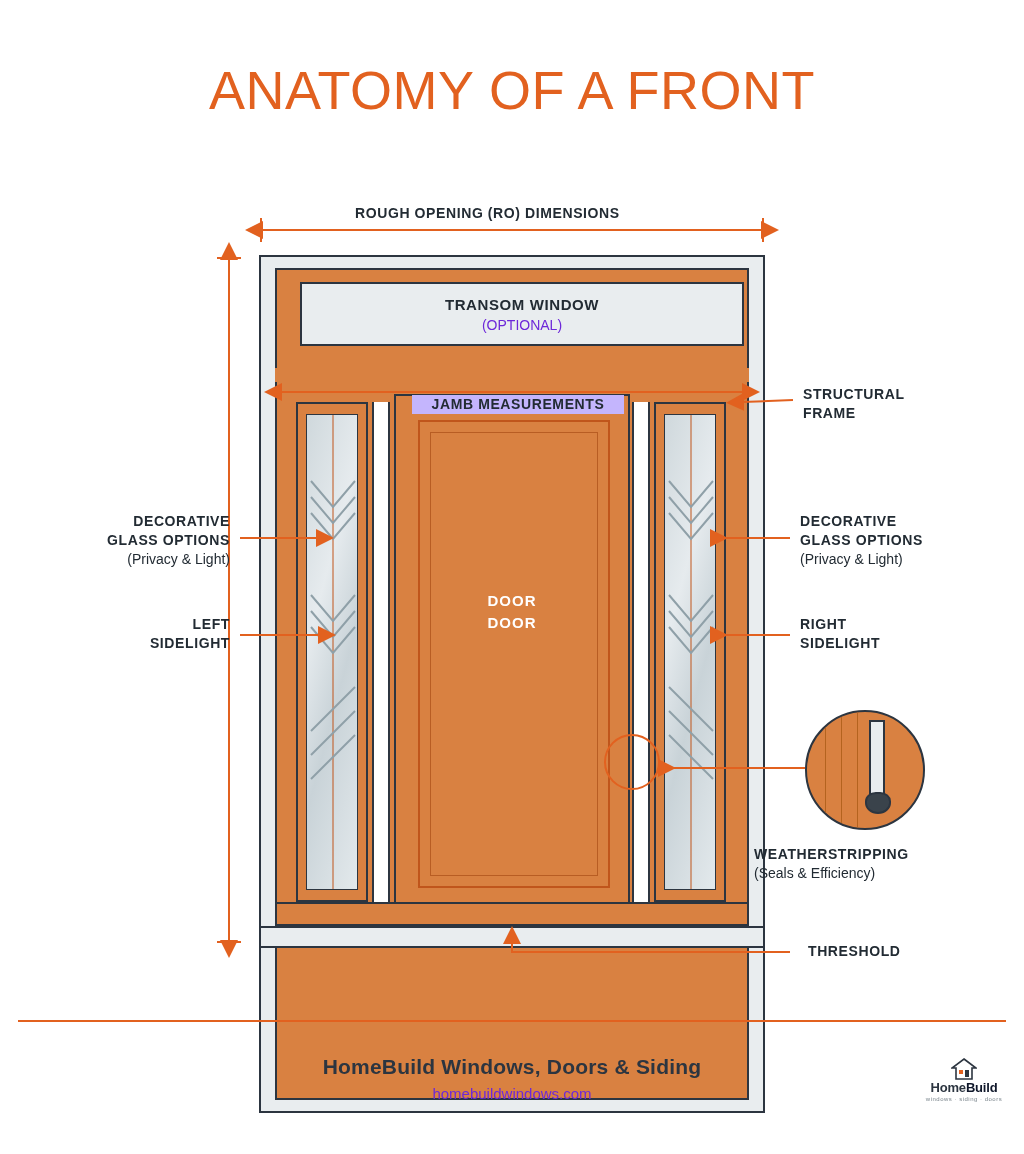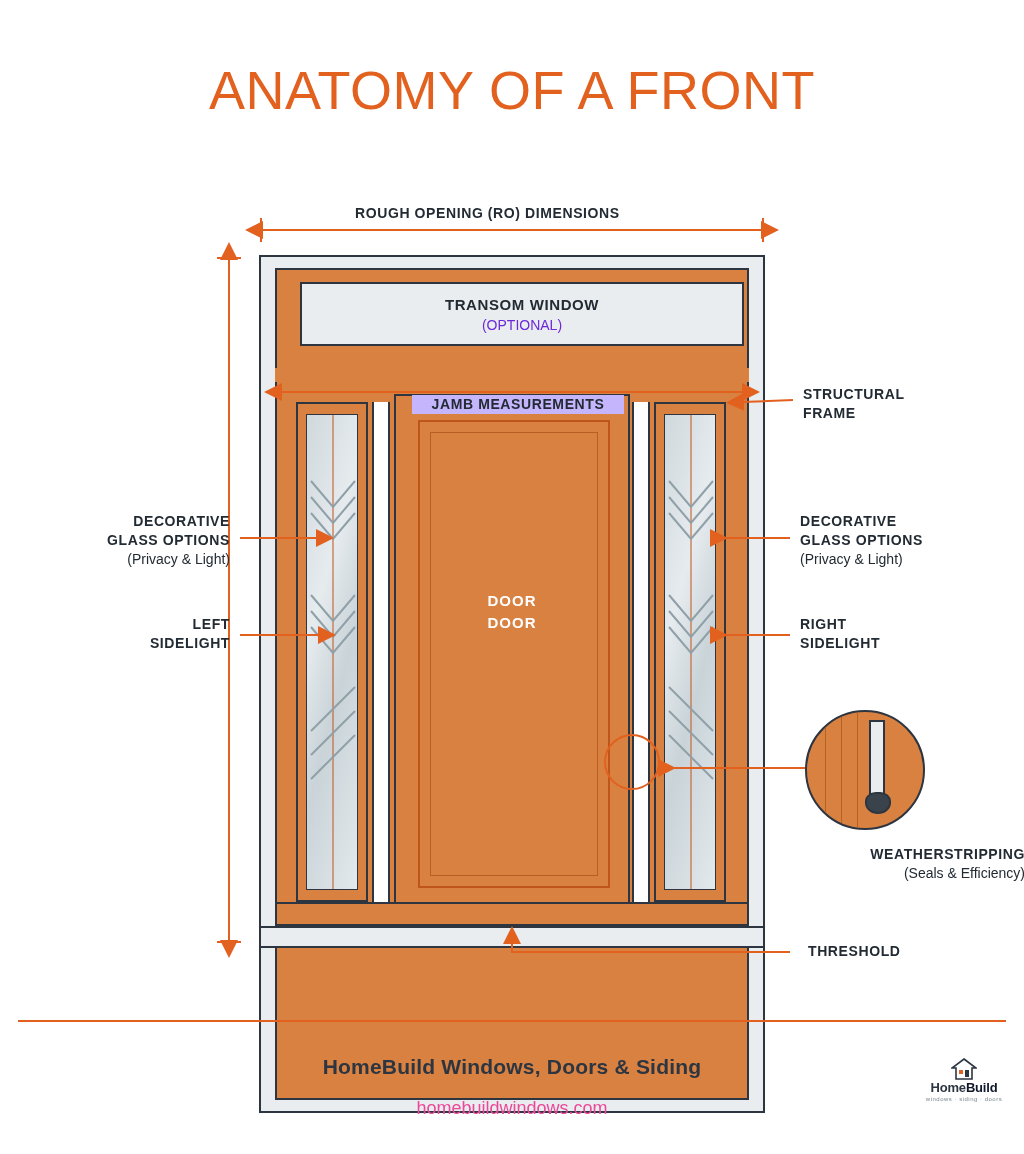--- a/index.html
+++ b/index.html
@@ -297,23 +297,23 @@
     width: 1024px;
     text-align: center;
   }
   .footer-name {
     font-size: 21px;
     font-weight: bold;
     color: #2c3540;
     letter-spacing: 0.2px;
   }
   .footer-url {
-    font-size: 18px;
-    color: #ec4899;
-    margin-top: 19px;
+    font-size: 15px;
+    color: #6d28d9;
+    margin-top: 6px;
   }
   .logo {
     position: absolute;
     left: 922px;
     top: 1058px;
     width: 84px;
     height: 52px;
     text-align: center;
   }
   .logo-mark {
@@ -474,21 +474,21 @@
     <span>DECORATIVE</span><br>
     <span>GLASS OPTIONS</span>
     <span class="sub">(Privacy &amp; Light)</span>
   </div>
 
   <div class="lbl" style="left:800px; top:425px; width:160px;">
     <span>RIGHT</span><br>
     <span>SIDELIGHT</span>
   </div>
 
-  <div class="lbl" style="left:810px; top:655px; width:215px; text-align:right;">
+  <div class="lbl" style="left:754px; top:655px; width:215px; text-align:left;">
     <span>WEATHERSTRIPPING</span>
     <span class="sub">(Seals &amp; Efficiency)</span>
   </div>
 
   <div class="lbl" style="left:808px; top:752px;">
     <span>THRESHOLD</span>
   </div>
 
 </div>
 

